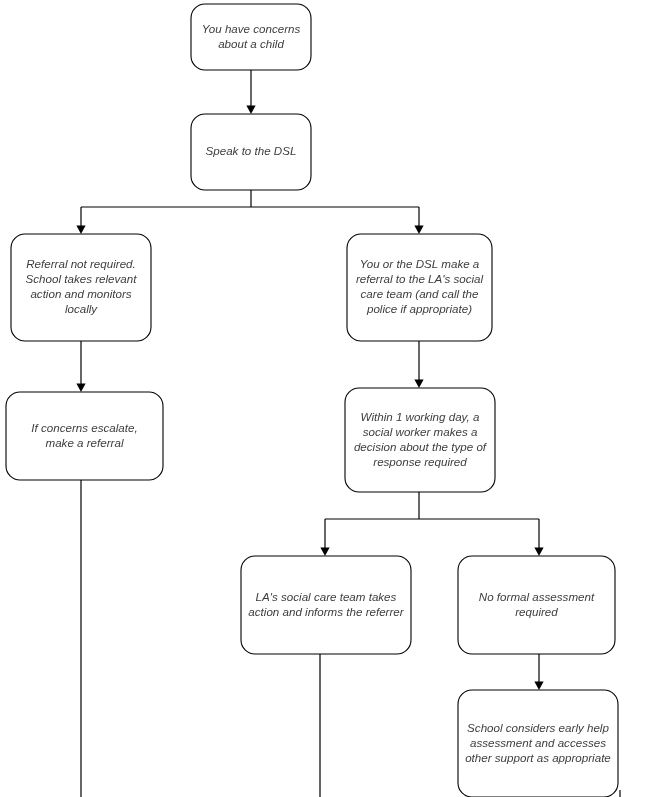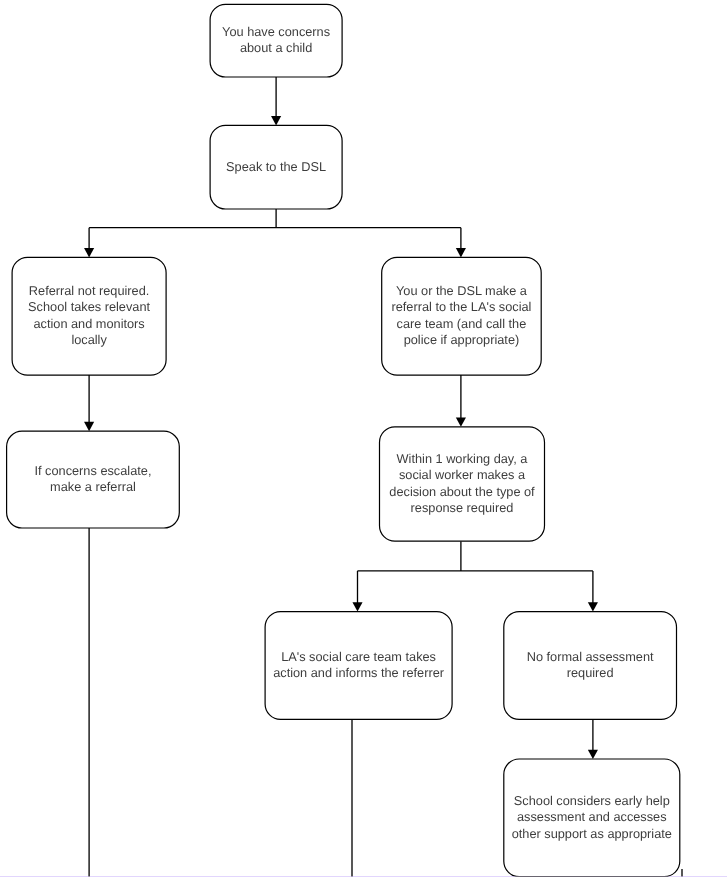--- a/index.html
+++ b/index.html
@@ -11,21 +11,22 @@
   body {
     width: 661px;
     height: 797px;
     overflow: hidden;
     font-family: "Liberation Sans", sans-serif;
   }
   #flowchart-root {
     position: relative;
     width: 661px;
     height: 797px;
-    background: #8b5cf6;
+    background: #bef264;
+    font-style: italic;
   }
   svg.flow-canvas {
     display: block;
     width: 661px;
     height: 797px;
     background: #ffffff;
   }
   .node-shape {
     fill: #ffffff;
     stroke: #000000;

